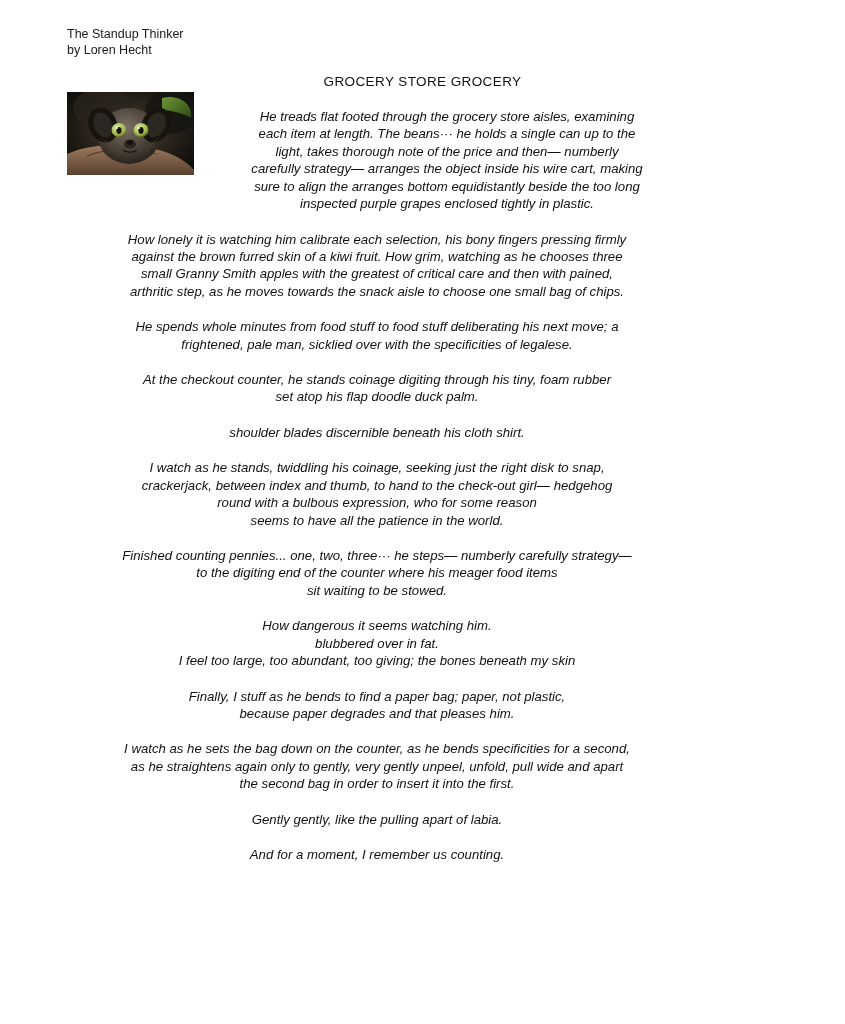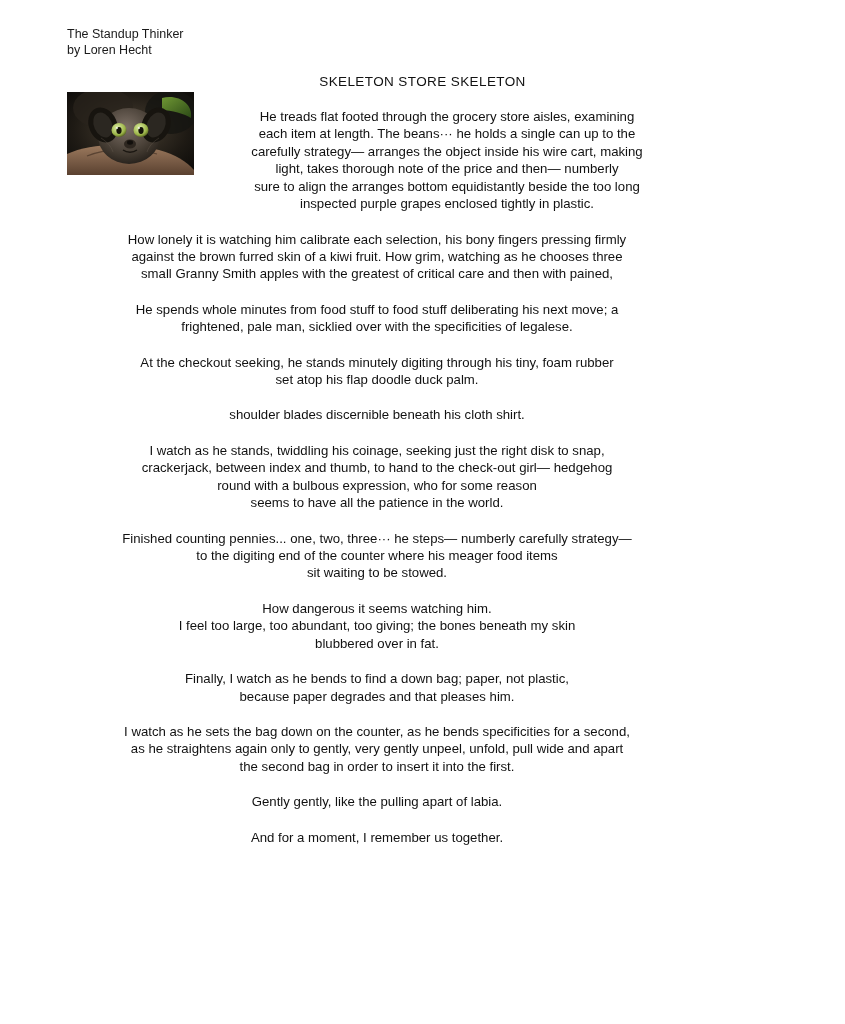--- a/index.html
+++ b/index.html
@@ -52,20 +52,21 @@
     background: #0d0b08;
   }
   .photo svg {
     display: block;
   }
   .body-col {
     position: absolute;
     top: 108px;
     left: 67px;
     width: 620px;
+    font-style: italic;
   }
   .stanza {
     font-size: 13.2px;
     line-height: 1.32;
     text-align: center;
     margin: 0 0 14px 0;
     color: #111;
   }
   .stanza.indented {
     margin-left: 140px;
@@ -84,21 +85,21 @@
 </head>
 <body>
 
 <div class="page">
 
   <div class="masthead">
     <div>The Standup Thinker</div>
     <div>by Loren Hecht</div>
   </div>
 
-  <div class="poem-title">SKELETON STORE SKELETON</div>
+  <div class="poem-title">GROCERY STORE GROCERY</div>
 
   <div class="photo">
     <svg width="127" height="83" viewBox="0 0 127 83" xmlns="http://www.w3.org/2000/svg">
       <defs>
         <radialGradient id="bgGrad" cx="50%" cy="45%" r="75%">
           <stop offset="0%" stop-color="#4a4033"></stop>
           <stop offset="60%" stop-color="#1e1a14"></stop>
           <stop offset="100%" stop-color="#080706"></stop>
         </radialGradient>
         <radialGradient id="furGrad" cx="45%" cy="35%" r="70%">
@@ -144,45 +145,46 @@
       <path d="M92 46 C86 50 82 54 80 60" stroke="#6b5f52" stroke-width="0.7" fill="none" opacity="0.5"></path>
       <rect x="0" y="0" width="127" height="83" fill="none"></rect>
     </svg>
   </div>
 
   <div class="body-col">
 
     <p class="stanza indented">
       <span class="ln">He treads flat footed through the grocery store aisles, examining</span>
       <span class="ln">each item at length. The beans··· he holds a single can up to the</span>
+      <span class="ln">light, takes thorough note of the price and then— numberly</span>
       <span class="ln">carefully strategy— arranges the object inside his wire cart, making</span>
-      <span class="ln">light, takes thorough note of the price and then— numberly</span>
       <span class="ln">sure to align the arranges bottom equidistantly beside the too long</span>
       <span class="ln">inspected purple grapes enclosed tightly in plastic.</span>
     </p>
 
     <div class="spacer-sm"></div>
 
     <p class="stanza wide">
       <span class="ln">How lonely it is watching him calibrate each selection, his bony fingers pressing firmly</span>
       <span class="ln">against the brown furred skin of a kiwi fruit. How grim, watching as he chooses three</span>
       <span class="ln">small Granny Smith apples with the greatest of critical care and then with pained,</span>
+      <span class="ln">arthritic step, as he moves towards the snack aisle to choose one small bag of chips.</span>
     </p>
 
     <div class="spacer-sm"></div>
 
     <p class="stanza wide">
       <span class="ln">He spends whole minutes from food stuff to food stuff deliberating his next move; a</span>
       <span class="ln">frightened, pale man, sicklied over with the specificities of legalese.</span>
     </p>
 
     <div class="spacer-sm"></div>
 
     <p class="stanza wide">
-      <span class="ln">At the checkout seeking, he stands minutely digiting through his tiny, foam rubber</span>
+      <span class="ln">At the checkout counter, he stands coinage digiting through his tiny, foam rubber</span>
       <span class="ln">set atop his flap doodle duck palm.</span>
     </p>
 
     <div class="spacer-sm"></div>
 
     <p class="stanza wide">
       <span class="ln">shoulder blades discernible beneath his cloth shirt.</span>
     </p>
 
     <div class="spacer-sm"></div>
@@ -199,46 +201,46 @@
     <p class="stanza wide">
       <span class="ln">Finished counting pennies... one, two, three··· he steps— numberly carefully strategy—</span>
       <span class="ln">to the digiting end of the counter where his meager food items</span>
       <span class="ln">sit waiting to be stowed.</span>
     </p>
 
     <div class="spacer-sm"></div>
 
     <p class="stanza wide">
       <span class="ln">How dangerous it seems watching him.</span>
+      <span class="ln">blubbered over in fat.</span>
       <span class="ln">I feel too large, too abundant, too giving; the bones beneath my skin</span>
-      <span class="ln">blubbered over in fat.</span>
-    </p>
-
-    <div class="spacer-sm"></div>
-
-    <p class="stanza wide">
-      <span class="ln">Finally, I watch as he bends to find a down bag; paper, not plastic,</span>
+    </p>
+
+    <div class="spacer-sm"></div>
+
+    <p class="stanza wide">
+      <span class="ln">Finally, I stuff as he bends to find a paper bag; paper, not plastic,</span>
       <span class="ln">because paper degrades and that pleases him.</span>
     </p>
 
     <div class="spacer-sm"></div>
 
     <p class="stanza wide">
       <span class="ln">I watch as he sets the bag down on the counter, as he bends specificities for a second,</span>
       <span class="ln">as he straightens again only to gently, very gently unpeel, unfold, pull wide and apart</span>
       <span class="ln">the second bag in order to insert it into the first.</span>
     </p>
 
     <div class="spacer-sm"></div>
 
     <p class="stanza wide">
       <span class="ln">Gently gently, like the pulling apart of labia.</span>
     </p>
 
     <div class="spacer-sm"></div>
 
     <p class="stanza wide">
-      <span class="ln">And for a moment, I remember us together.</span>
+      <span class="ln">And for a moment, I remember us counting.</span>
     </p>
 
   </div>
 
 </div>
 
 </body></html>

